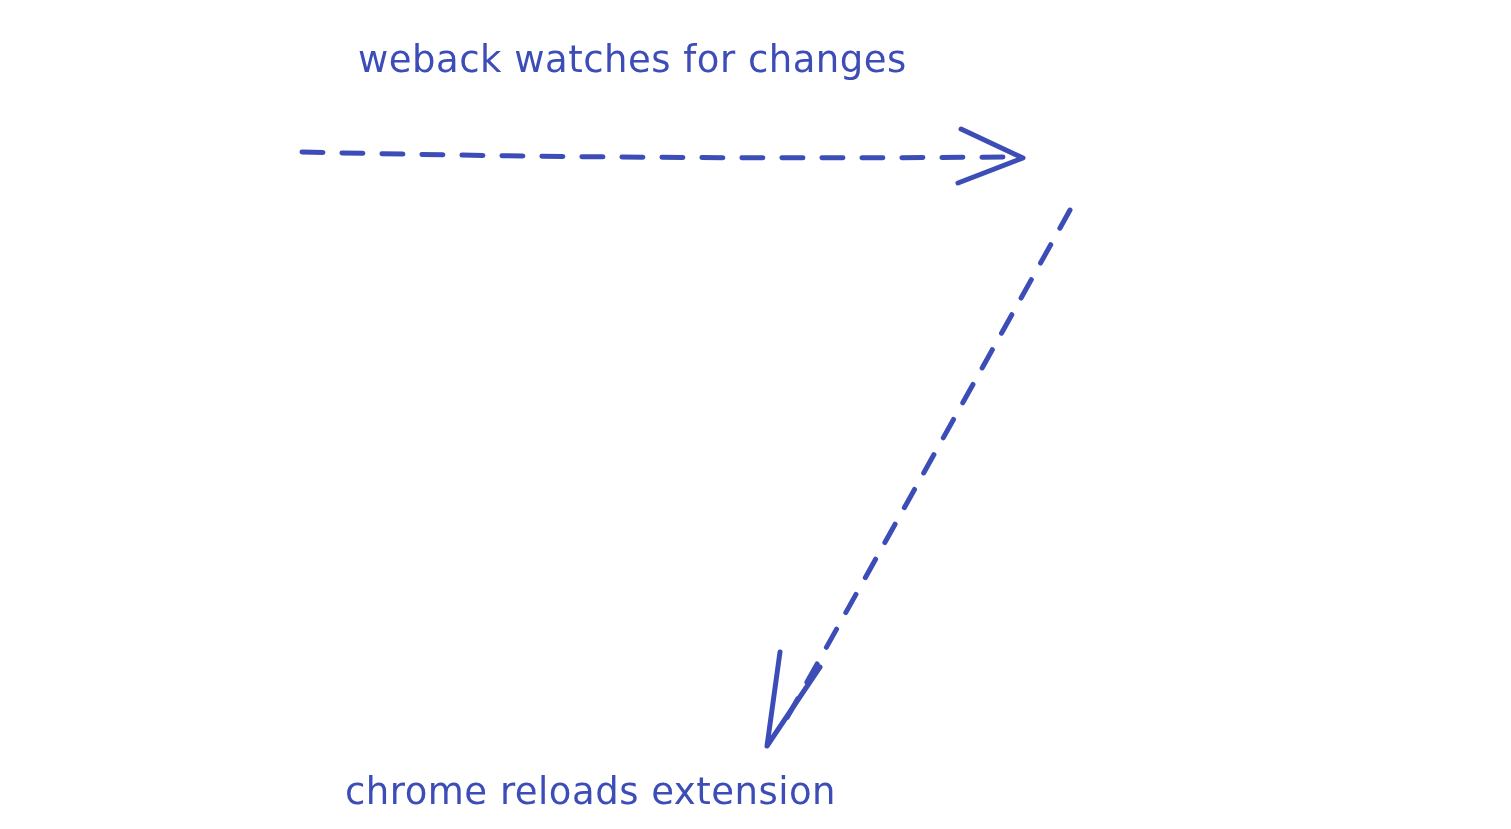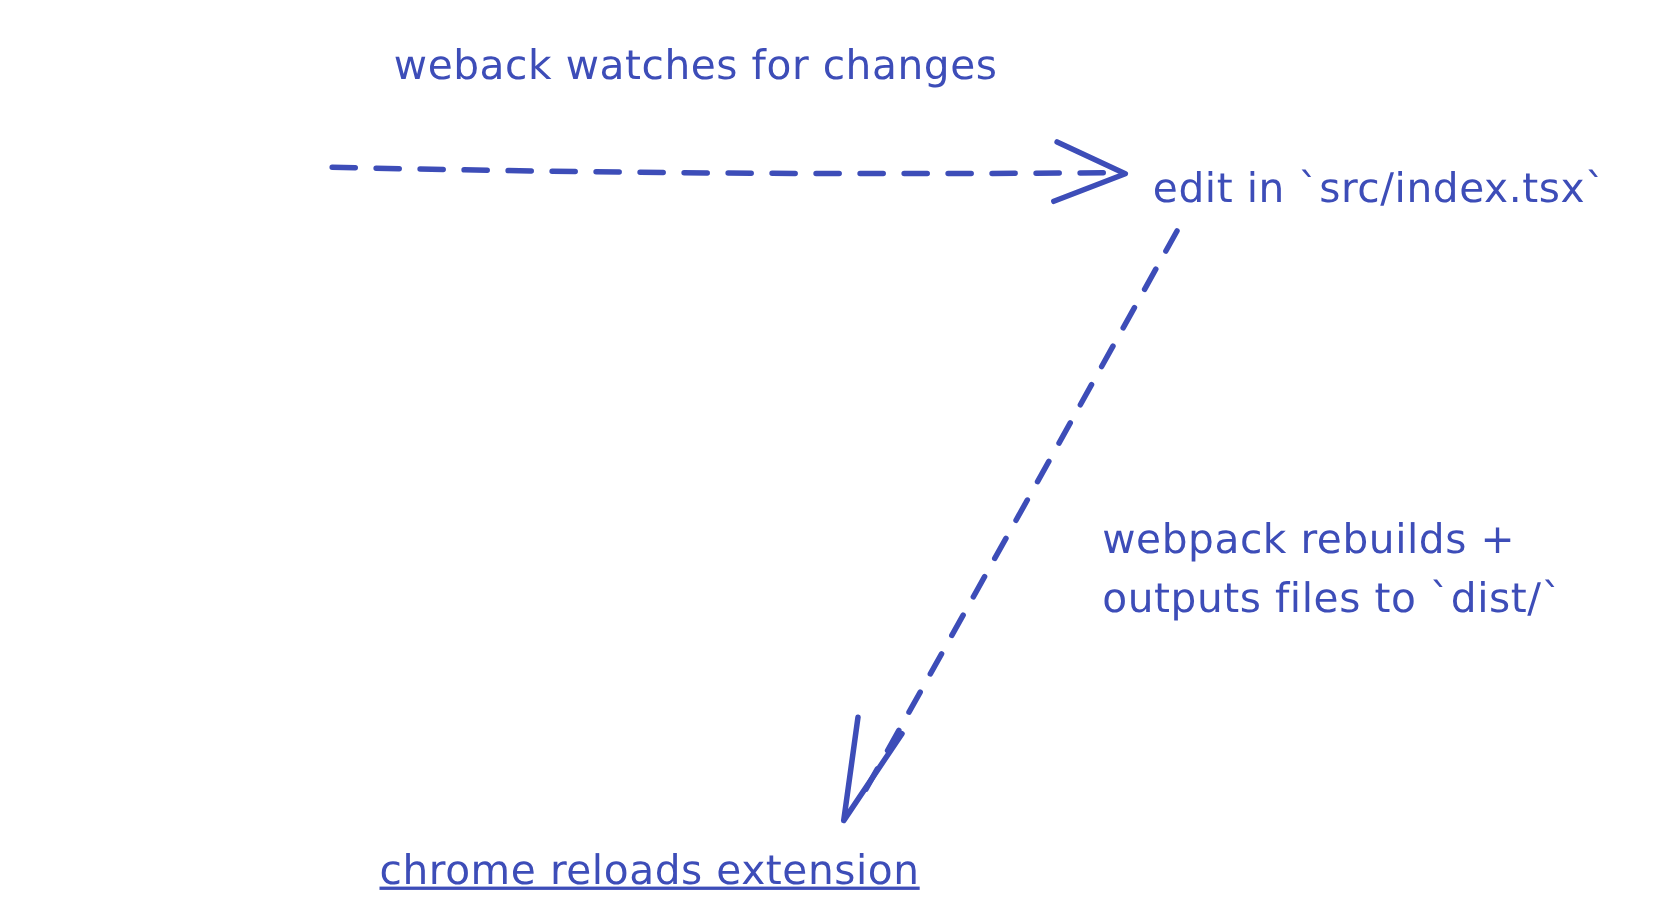--- a/index.html
+++ b/index.html
@@ -45,43 +45,38 @@
     font-size: 37px;
     letter-spacing: 0.5px;
     white-space: nowrap;
     font-weight: normal;
   }
   .label-watch   { left: 358px; top: 26px; }
   .label-npm     { left: 22px;  top: 110px; }
   .label-edit    { left: 1048px; top: 138px; }
   .label-rebuild { left: 1002px; top: 452px; line-height: 53px; }
   .label-rebuild .line { display: block; }
-  .label-chrome  { left: 345px; top: 758px; text-decoration: underline; }
+  .label-chrome  { left: 345px; top: 758px; }
 </style>
 </head>
 <body>
 
 <div class="canvas">
 
   <svg class="arrows-layer" viewBox="0 0 1511 829" xmlns="http://www.w3.org/2000/svg">
     <g>
       <path class="arrow-shaft" d="M 302 140 Q 650 148 1003 145" stroke-dasharray="21 19"></path>
       <polyline class="arrow-head" points="961,117 1023,146 958,171"></polyline>
     </g>
     <g>
       <path class="arrow-shaft" d="M 1070 198 Q 930 450 778 722" stroke-dasharray="21 19"></path>
       <polyline class="arrow-head" points="780,640 767,734 820,655"></polyline>
     </g>
   </svg>
 
   <div class="label label-watch">weback watches for changes</div>
 
 
-  <div class="label label-edit">edit in `src/index.tsx`</div>
 
-  <div class="label label-rebuild">
-    <span class="line">webpack rebuilds +</span>
-    <span class="line">outputs files to `dist/`</span>
-  </div>
 
   <div class="label label-chrome">chrome reloads extension</div>
 
 </div>
 
 </body></html>

